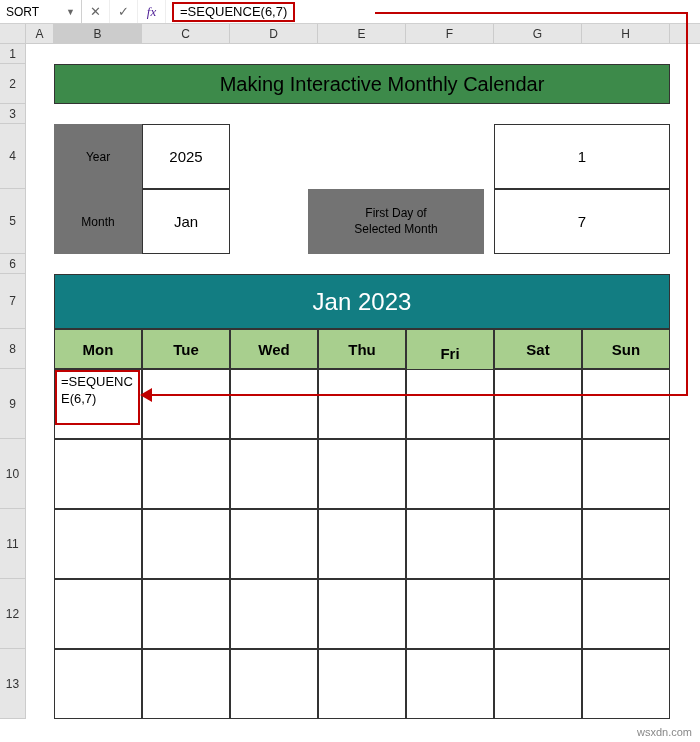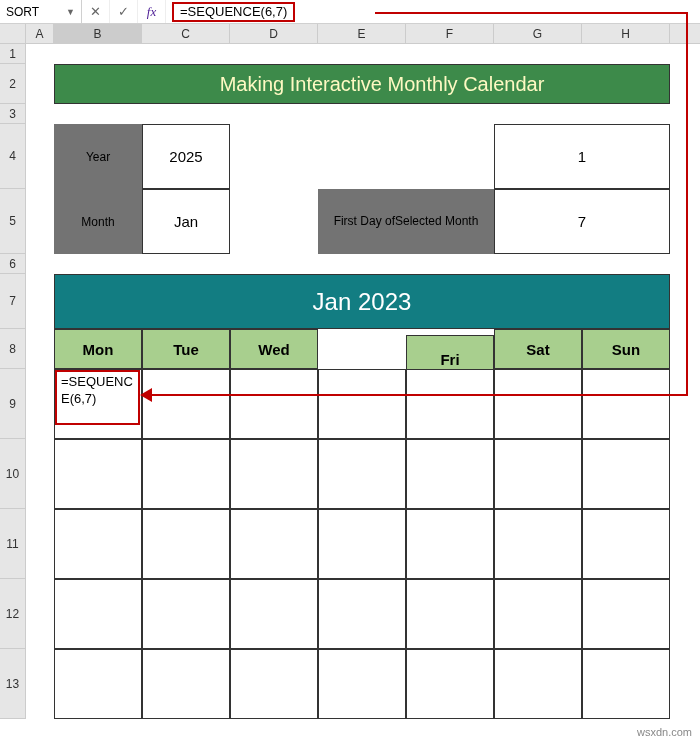--- a/index.html
+++ b/index.html
@@ -113,21 +113,21 @@
     
     .cell, .merged {
       position: absolute;
       display: flex;
       align-items: center;
       justify-content: center;
       font-size: 14px;
     }
     .title-bar {
       background: #3d8a4a;
-      color: #fef9c3;
+      color: #000000;
       font-size: 20px;
       border: 1px solid #333;
       padding-left: 40px;
     }
     .green-cell {
       background: #737373;
       border: 2px solid #737373;
       font-size: 12px;
       text-align: center;
     }
@@ -233,32 +233,33 @@
   <div class="grid">
 
     <div class="merged title-bar" style="left:28px;top:20px;width:616px;height:40px">Making Interactive Monthly Calendar</div>
 
     <div class="merged green-cell" style="left:28px;top:80px;width:88px;height:65px">Year</div>
     <div class="merged white-cell" style="left:116px;top:80px;width:88px;height:65px">2025</div>
     <div class="merged white-cell" style="left:468px;top:80px;width:176px;height:65px">1</div>
 
     <div class="merged green-cell" style="left:28px;top:145px;width:88px;height:65px">Month</div>
     <div class="merged white-cell" style="left:116px;top:145px;width:88px;height:65px">Jan</div>
-    <div class="merged green-cell" style="left:292px;top:145px;width:176px;height:65px;flex-direction:row;line-height:1.3">
+    <div class="merged green-cell" style="left:282px;top:145px;width:176px;height:65px;flex-direction:column;line-height:1.3">
       <span>First Day of</span>
       <span>Selected Month</span>
     </div>
     <div class="merged white-cell" style="left:468px;top:145px;width:176px;height:65px">7</div>
 
     <div class="merged teal-cell" style="left:28px;top:230px;width:616px;height:55px">Jan 2023</div>
 
     <div class="merged day-header" style="left:28px;top:285px;width:88px;height:40px">Mon</div>
     <div class="merged day-header" style="left:116px;top:285px;width:88px;height:40px">Tue</div>
     <div class="merged day-header" style="left:204px;top:285px;width:88px;height:40px">Wed</div>
-    <div class="merged day-header" style="left:380px;top:291px;width:88px;height:48px">Fri</div>
+    <div class="merged day-header" style="left:292px;top:285px;width:88px;height:40px">Thu</div>
+    <div class="merged day-header" style="left:380px;top:285px;width:88px;height:48px">Fri</div>
     <div class="merged day-header" style="left:556px;top:285px;width:88px;height:40px">Sun</div>
     <div class="merged day-header" style="left:468px;top:285px;width:88px;height:40px">Sat</div>
 
     <div class="cal-cell merged" style="left:28px;top:325px;width:88px;height:70px"></div>
     <div class="cal-cell merged" style="left:116px;top:325px;width:88px;height:70px"></div>
     <div class="cal-cell merged" style="left:204px;top:325px;width:88px;height:70px"></div>
     <div class="cal-cell merged" style="left:292px;top:325px;width:88px;height:70px"></div>
     <div class="cal-cell merged" style="left:380px;top:325px;width:88px;height:70px"></div>
     <div class="cal-cell merged" style="left:468px;top:325px;width:88px;height:70px"></div>
     <div class="cal-cell merged" style="left:556px;top:325px;width:88px;height:70px"></div>

